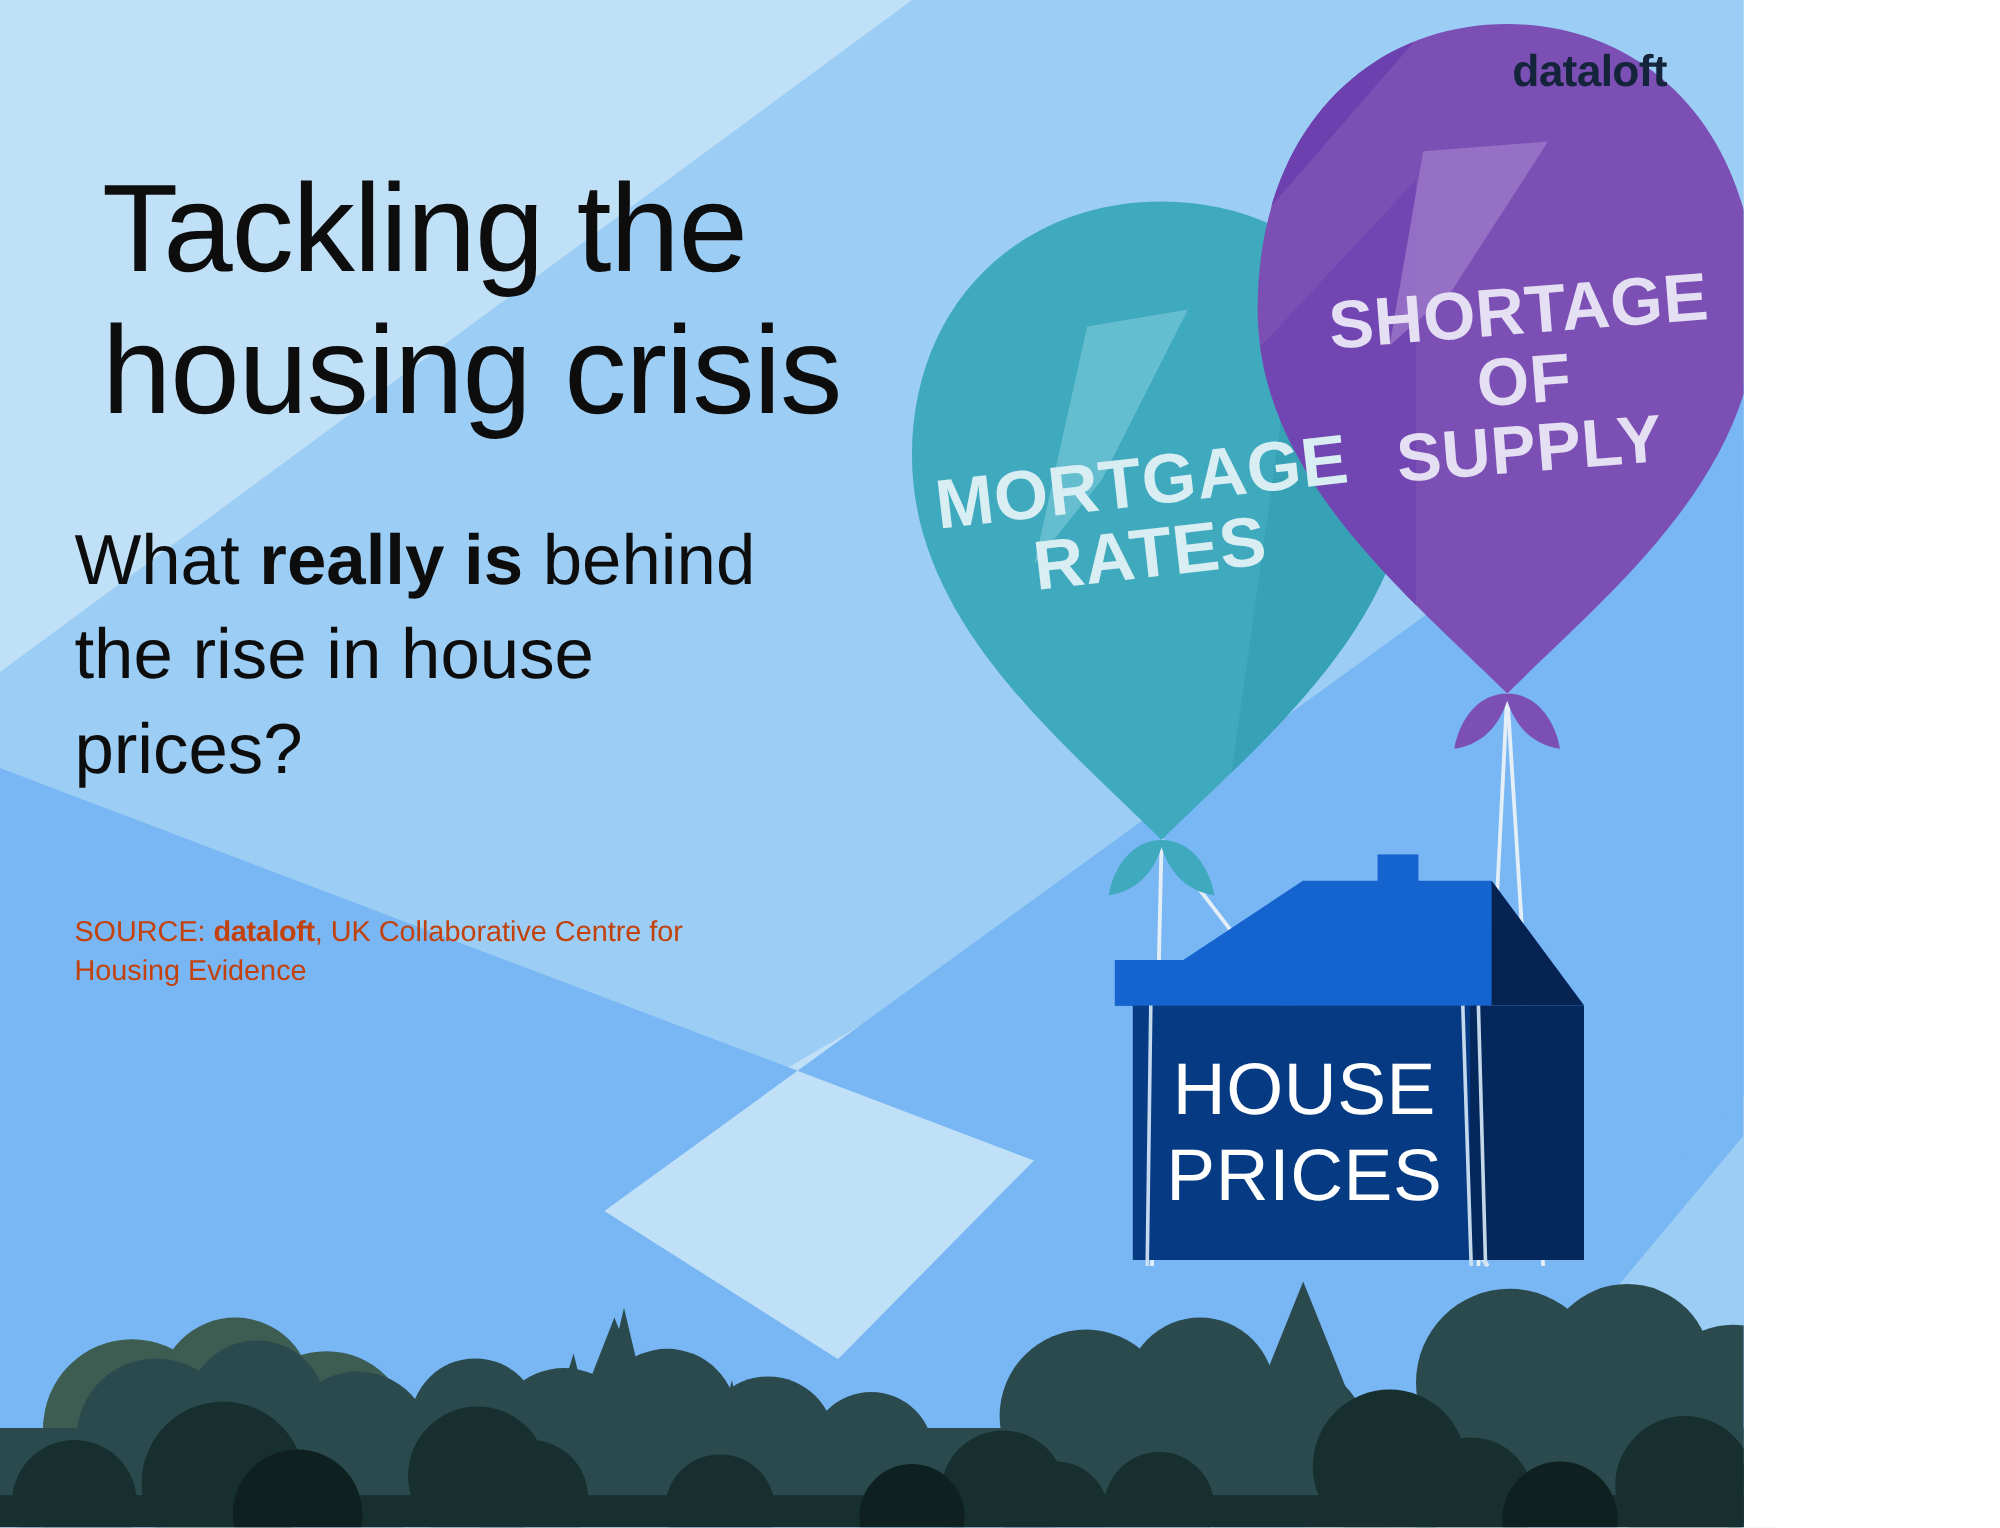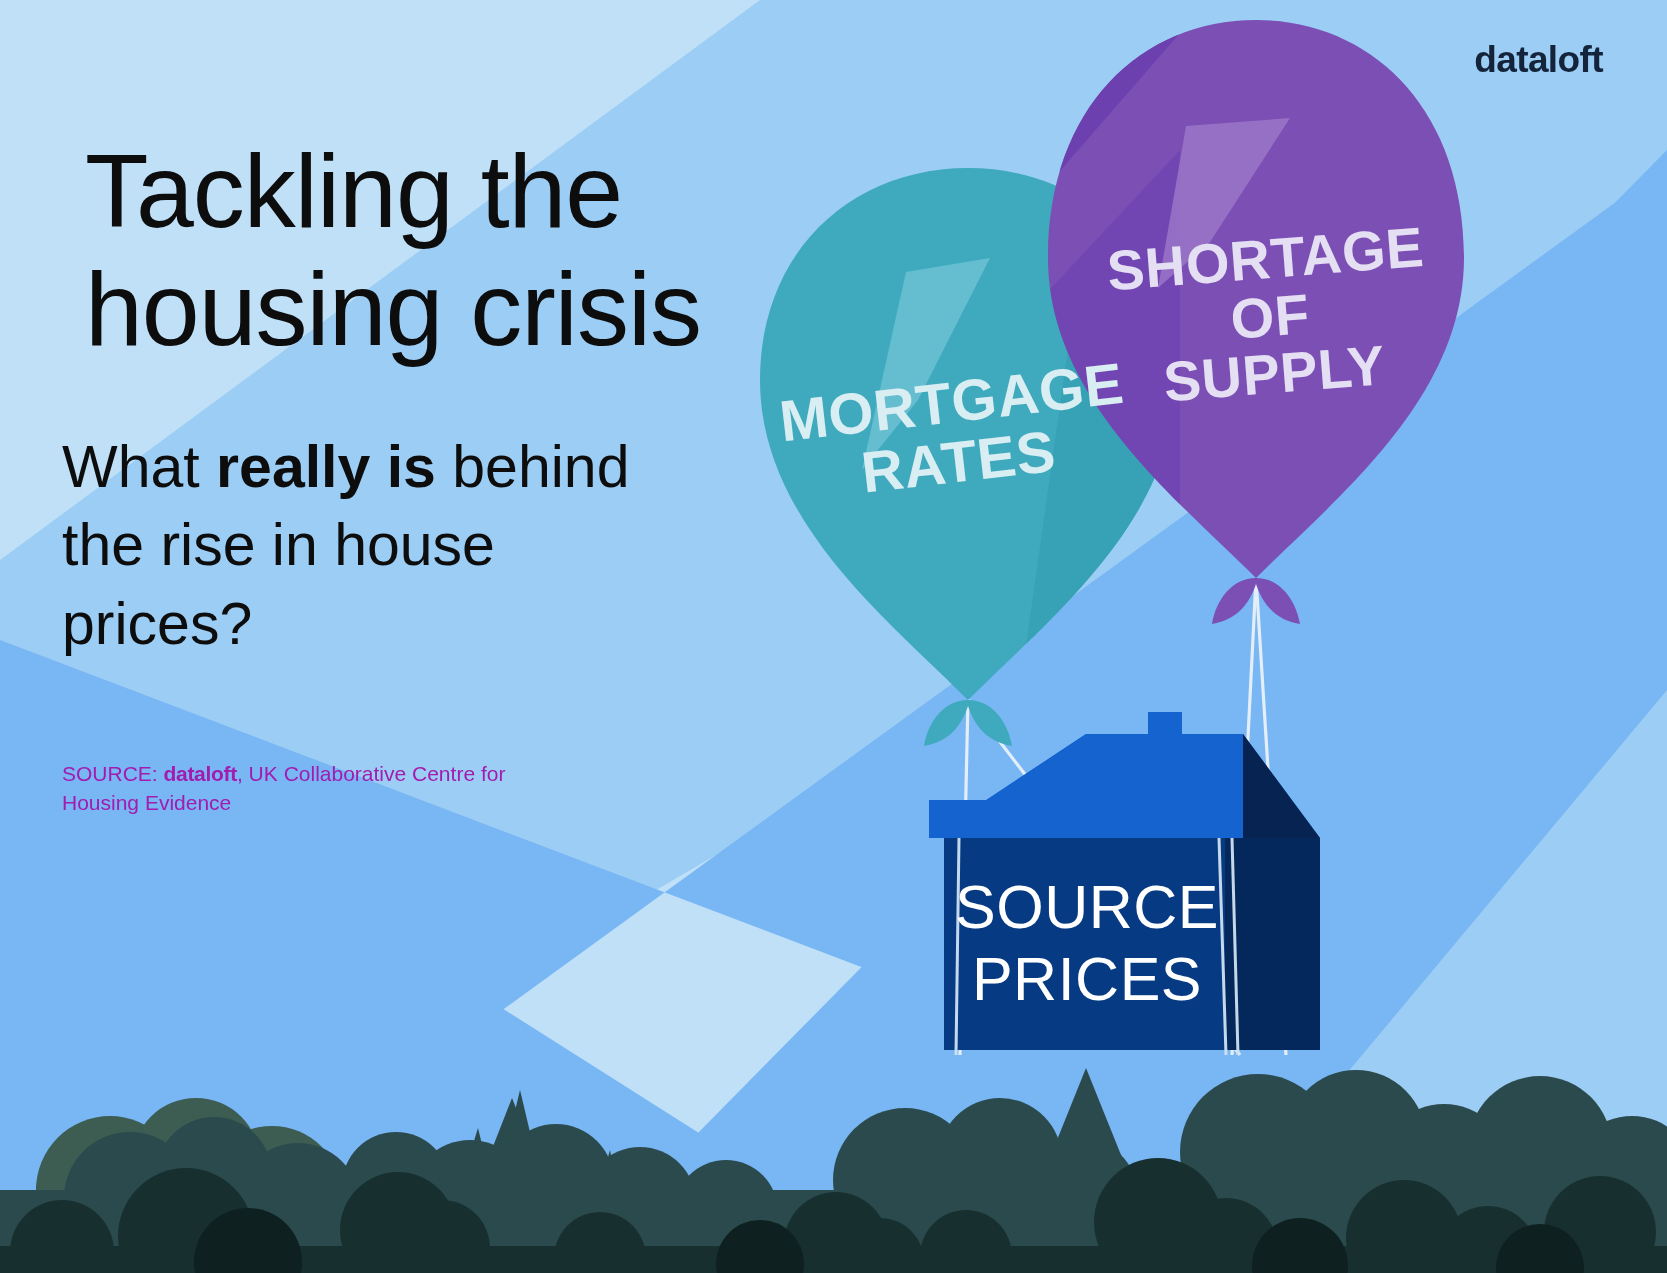--- a/index.html
+++ b/index.html
@@ -2,21 +2,21 @@
 <html><head>
 <meta charset="utf-8">
 <style>
   html, body {
     margin: 0;
     padding: 0;
     background: #ffffff;
   }
   #poster {
     position: relative;
-    width: 1667px;
+    width: 1453px;
     height: 1273px;
     overflow: hidden;
     font-family: "Liberation Sans", sans-serif;
     background: #bfe0f7;
   }
   .layer { position: absolute; top: 0; left: 0; width: 1667px; height: 1273px; }
   svg.layer { display: block; }
 
   
   .headline {
@@ -41,24 +41,24 @@
     line-height: 1.33;
     font-weight: 400;
     color: #0d0d0d;
   }
   .subhead b { font-weight: 700; }
   .source {
     position: absolute;
     left: 62px;
     top: 760px;
     width: 520px;
-    font-size: 21px;
+    font-size: 24px;
     line-height: 1.38;
     font-weight: 400;
-    color: #a21caf;
+    color: #c2410c;
   }
   .source .brand { font-weight: 700; letter-spacing: -0.3px; }
 
   .logo {
     position: absolute;
     right: 64px;
     top: 39px;
     font-size: 37px;
     font-weight: 600;
     letter-spacing: -0.6px;
@@ -273,16 +273,16 @@
 in house prices?</span></div>
 
   <div class="source"><span>SOURCE: </span><span class="brand">dataloft</span><span>, UK Collaborative Centre for Housing Evidence</span></div>
 
   <div class="balloon-label" id="label-mortgage">MORTGAGE
 RATES</div>
 
   <div class="balloon-label" id="label-supply">SHORTAGE OF
 SUPPLY</div>
 
-  <div id="label-house">SOURCE
+  <div id="label-house">HOUSE
 PRICES</div>
 
 </div>
 
 </body></html>

